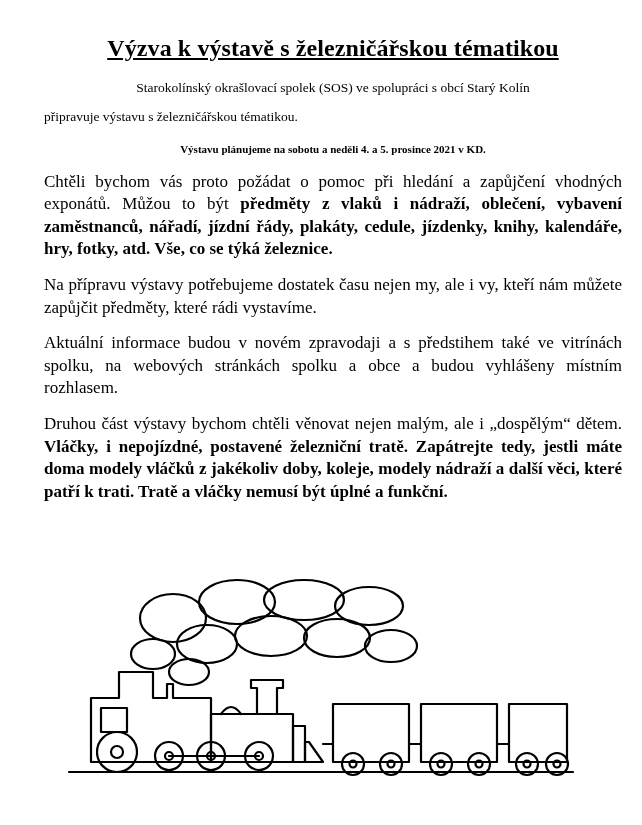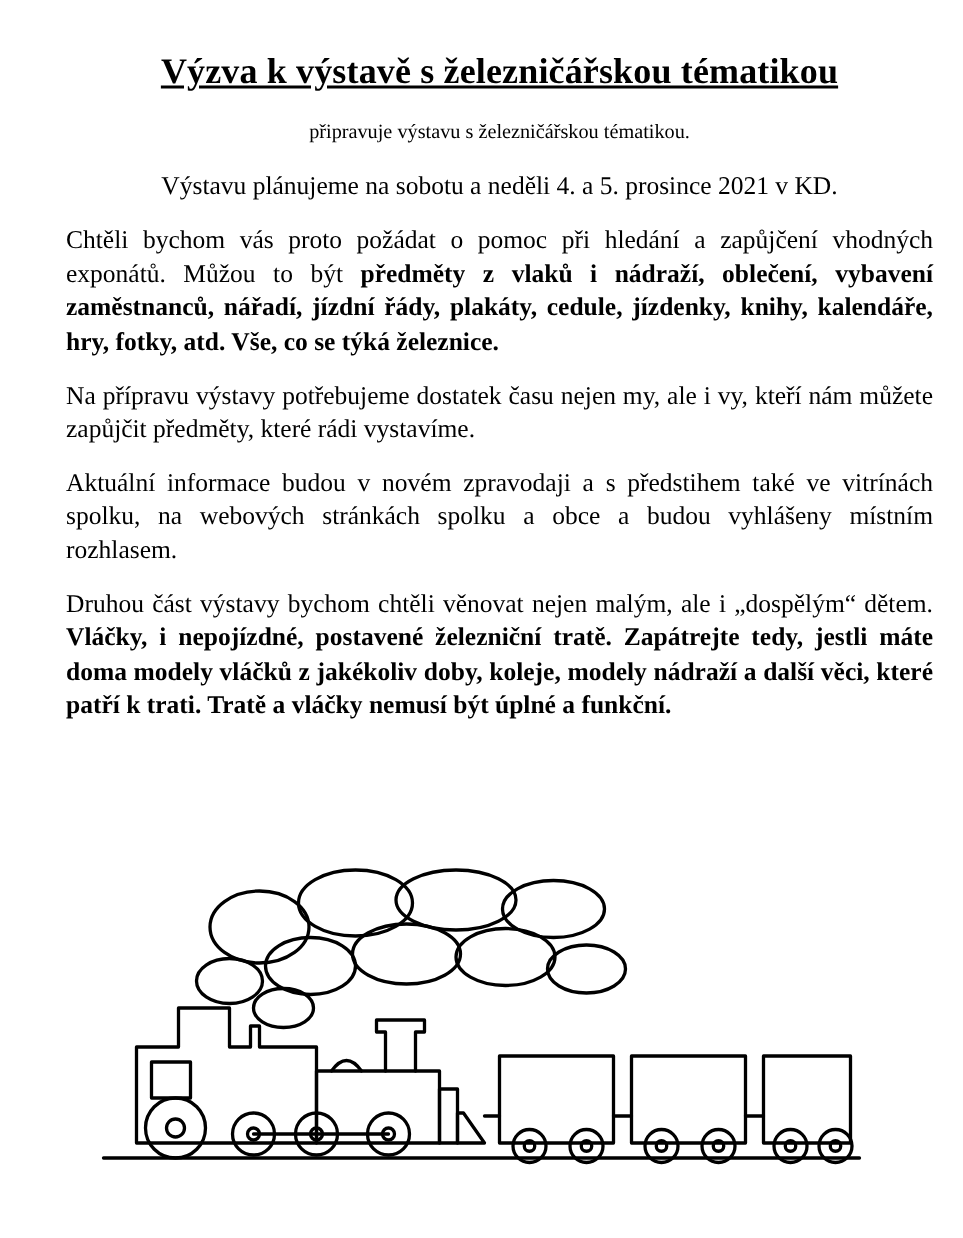--- a/index.html
+++ b/index.html
@@ -30,29 +30,28 @@
     margin: 0 0 16px 0;
     letter-spacing: 0.1px;
   }
   .org-line {
     text-align: center;
     font-size: 13.5px;
     line-height: 1.35;
     margin: 0 0 11px 0;
   }
   .org-line2 {
-    text-align: center;
     font-size: 13.5px;
     line-height: 1.35;
     margin: 0 0 16px 0;
   }
   .lead {
     text-align: center;
-    font-size: 17px;
-    font-weight: normal;
+    font-size: 11px;
+    font-weight: bold;
     margin: 0 0 14px 0;
     line-height: 1.3;
   }
   p.body {
     text-align: justify;
     font-size: 17px;
     line-height: 1.33;
     margin: 0 0 13px 0;
   }
   .b {
@@ -67,20 +66,21 @@
     justify-content: center;
   }
 </style>
 </head>
 <body>
 
 <div class="page">
 
   <h1 class="doc-title">Výzva k výstavě s železničářskou tématikou</h1>
 
+  <div class="org-line">Starokolínský okrašlovací spolek (SOS) ve spolupráci s obcí Starý Kolín</div>
   <div class="org-line2">připravuje výstavu s železničářskou tématikou.</div>
 
   <div class="lead">Výstavu plánujeme  na sobotu a neděli 4. a 5. prosince 2021 v KD.</div>
 
   <p class="body"><span>Chtěli bychom vás proto požádat o pomoc při hledání a zapůjčení vhodných exponátů. Můžou to být </span><span class="b">předměty z vlaků i nádraží, oblečení, vybavení zaměstnanců, nářadí, jízdní řády, plakáty, cedule, jízdenky, knihy, kalendáře, hry, fotky, atd. Vše, co se týká železnice.</span></p>
   <p class="body"><span>Na přípravu výstavy potřebujeme dostatek času nejen my, ale i vy, kteří nám můžete zapůjčit předměty, které rádi vystavíme.</span></p>
   <p class="body"><span>Aktuální informace budou v novém zpravodaji a s předstihem také ve vitrínách spolku, na webových stránkách spolku a obce a budou vyhlášeny místním rozhlasem.</span></p>
   <p class="body"><span>Druhou část výstavy bychom chtěli věnovat nejen malým, ale i „dospělým“ dětem. </span><span class="b">Vláčky, i nepojízdné, postavené železniční tratě. Zapátrejte tedy, jestli máte doma modely vláčků z jakékoliv doby, koleje, modely nádraží a další věci, které patří k trati. Tratě a vláčky nemusí být úplné a funkční.</span></p>
 
   <div class="train-wrap">

